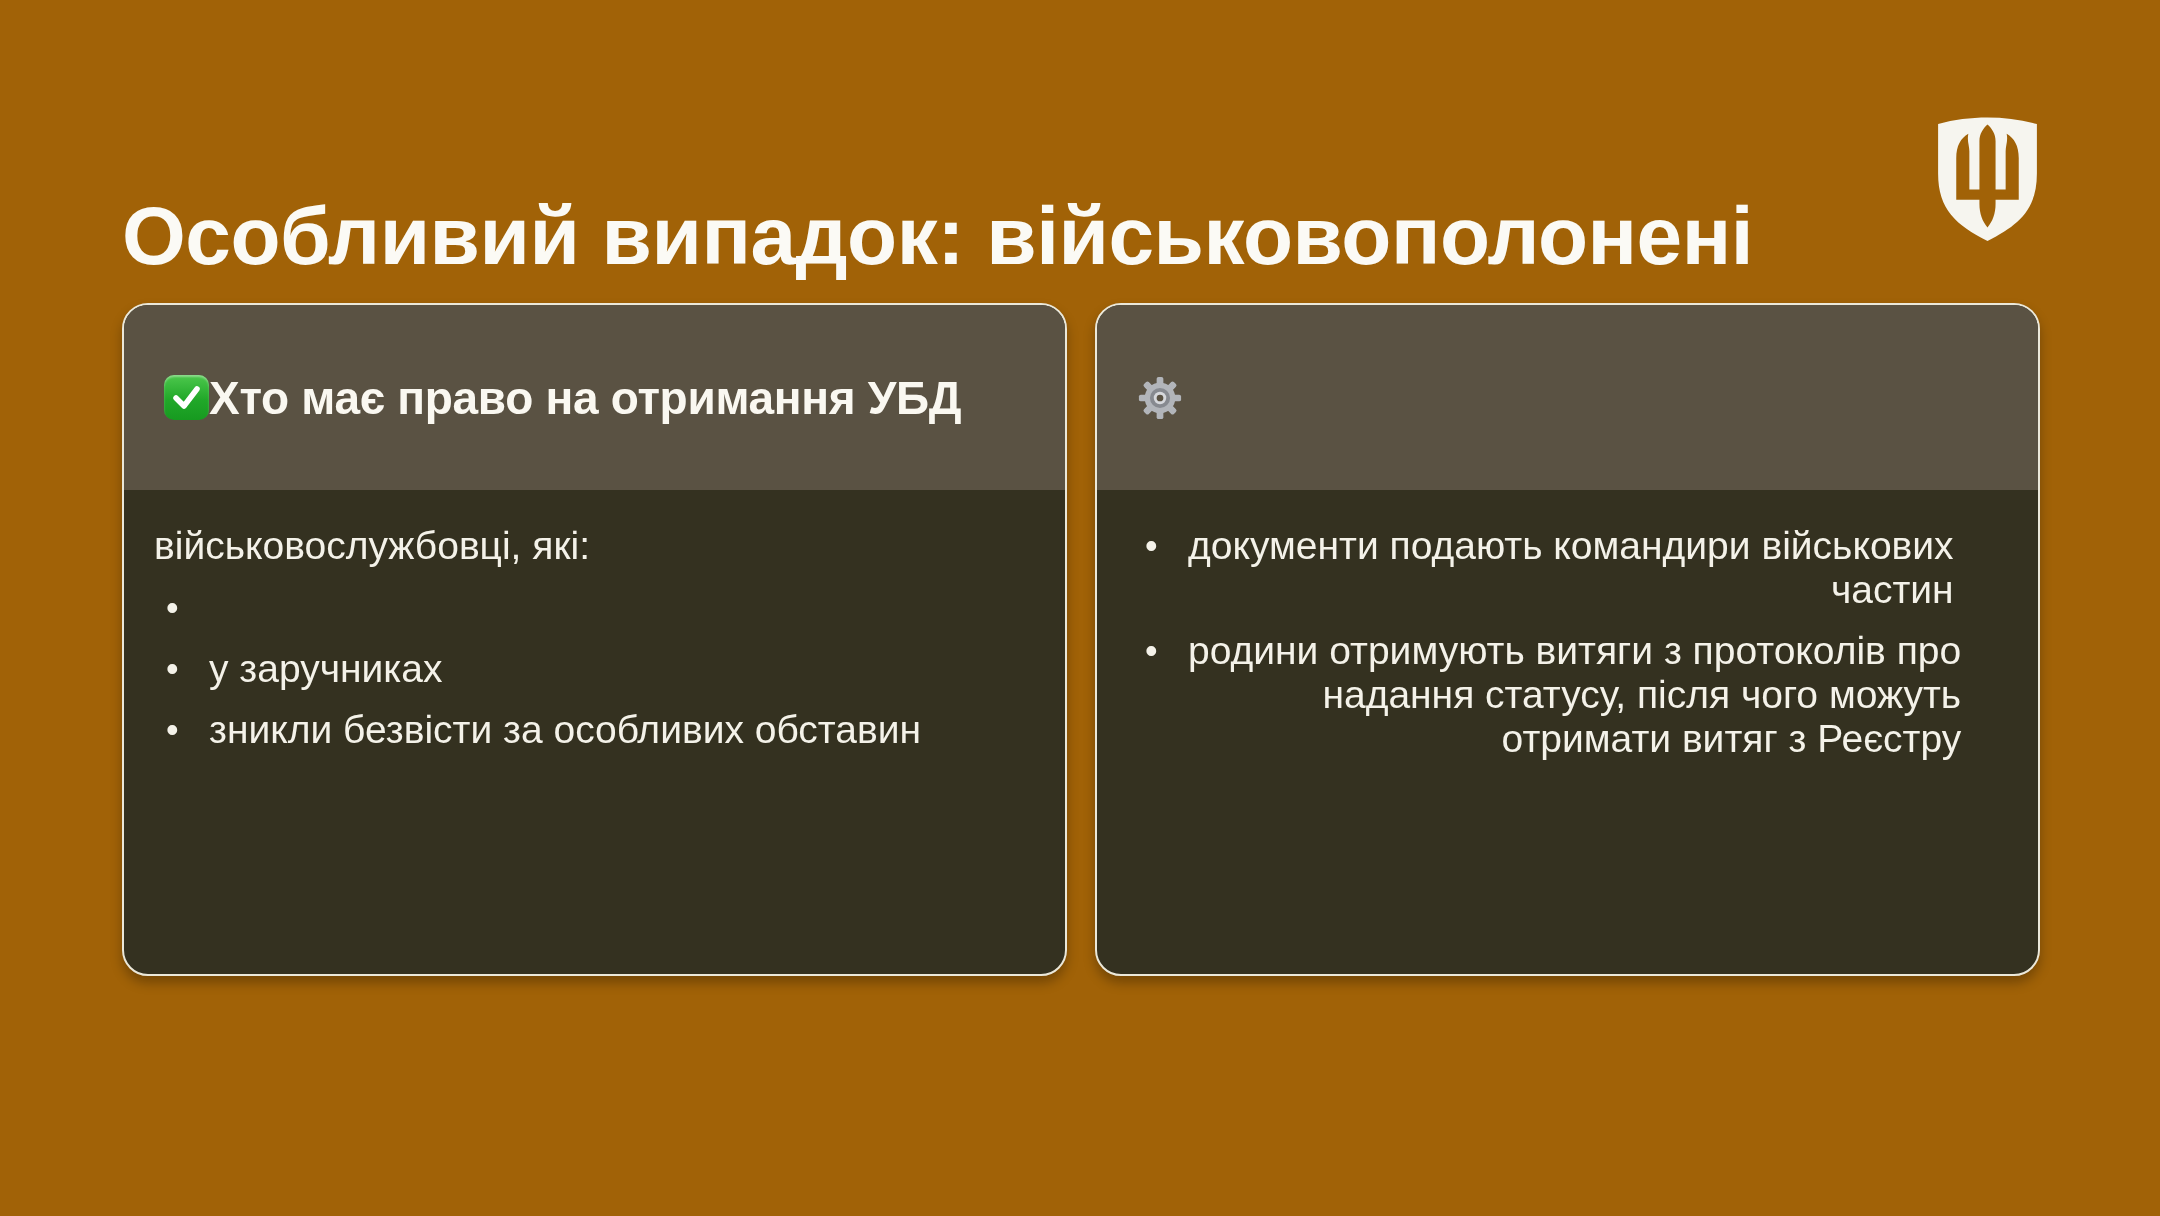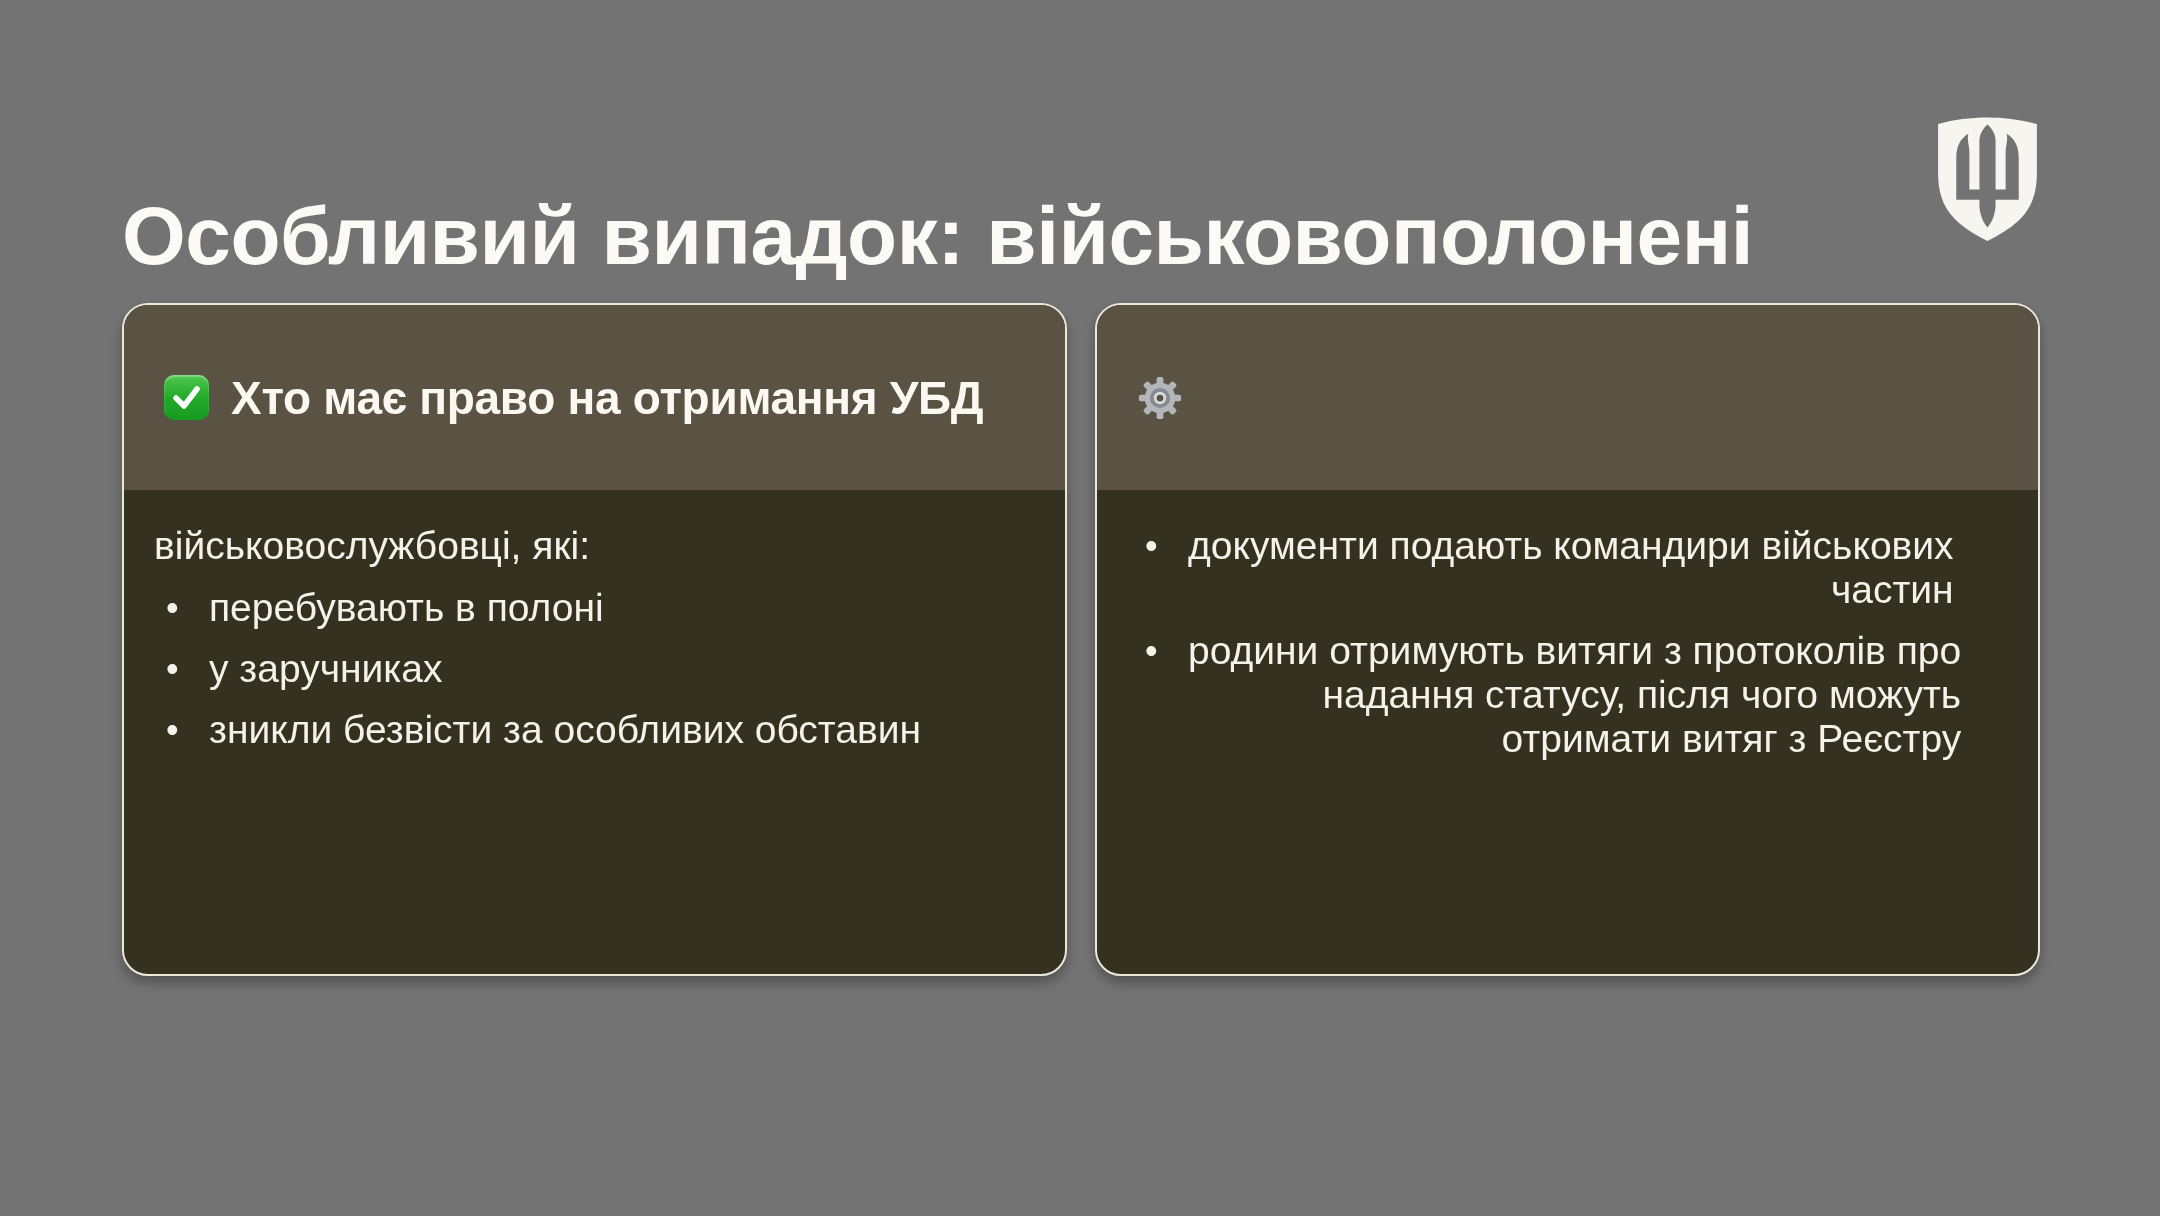--- a/index.html
+++ b/index.html
@@ -4,21 +4,21 @@
 <style>
   html, body {
     margin: 0;
     padding: 0;
     background: #322F20;
   }
   .slide {
     position: relative;
     width: 2160px;
     height: 1216px;
-    background: #737373;
+    background: #a16207;
     font-family: "Liberation Sans", "DejaVu Sans", sans-serif;
     overflow: hidden;
   }
 
   
   .page-title {
     position: absolute;
     left: 122px;
     top: 134px;
     font-size: 82px;
@@ -56,21 +56,20 @@
     box-shadow: 0 7px 12px rgba(0,0,0,0.28);
     display: flex;
     flex-direction: column;
   }
   .card-header {
     background: #5A5243;
     height: 185px;
     flex: 0 0 auto;
     display: flex;
     align-items: center;
-    gap: 22px;
     padding: 0 40px;
   }
   .card-header .header-label {
     font-size: 46px;
     font-weight: bold;
     color: #FAF8F1;
     letter-spacing: -0.3px;
   }
   .card-body {
     padding: 34px 26px 0 30px;
@@ -173,21 +172,20 @@
             <polyline points="12,23 20,31 33,14" fill="none" stroke="#FFFFFF" stroke-width="5.5" stroke-linecap="round" stroke-linejoin="round"></polyline>
           </svg>
         </span>
         <span class="header-label">Хто має право на отримання УБД</span>
       </header>
       <div class="card-body">
         <p class="intro-line">військовослужбовці, які:</p>
         <div class="bullet-list">
           <div class="bullet-item">
             <span class="bullet-dot">•</span>
-            <span class="bullet-text">перебувають в полоні</span>
           </div>
           <div class="bullet-item">
             <span class="bullet-dot">•</span>
             <span class="bullet-text">у заручниках</span>
           </div>
           <div class="bullet-item">
             <span class="bullet-dot">•</span>
             <span class="bullet-text">зникли безвісти за особливих обставин</span>
           </div>
         </div>

